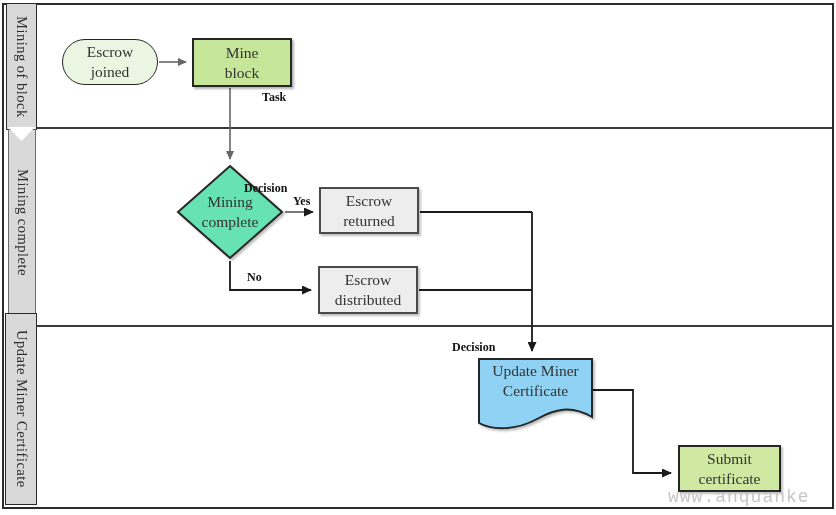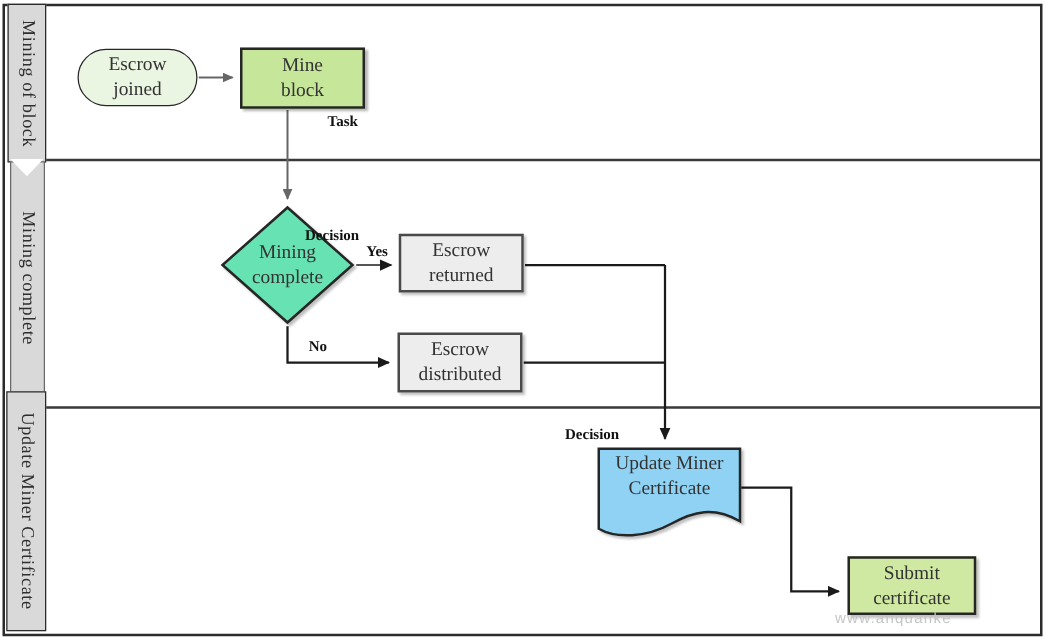--- a/index.html
+++ b/index.html
@@ -50,22 +50,22 @@
   
   .edge-label{position:absolute;font-weight:bold;font-size:12px;color:#111;z-index:7;white-space:nowrap;}
   #label-task{left:262px;top:90px;}
   #label-decision{left:244px;top:150px;margin-top:31px;}
   #label-yes{left:293px;top:194px;}
   #label-no{left:247px;top:270px;text-align:center;}
   #label-document{left:452px;top:340px;}
   
   #watermark{
     position:absolute;left:668px;top:487px;z-index:8;
-    font-family:Liberation Sans, sans-serif;
-    font-size:12px;color:rgba(195,195,195,0.95);letter-spacing:1px;white-space:nowrap;
+    font-family:Liberation Mono, monospace;
+    font-size:18px;color:rgba(195,195,195,0.95);letter-spacing:1px;white-space:nowrap;
   }
 </style>
 </head>
 <body>
 
 <div id="canvas">
 
   <div class="frame"></div>
   <div class="lane-divider" id="divider-1"></div>
   <div class="lane-divider" id="divider-2"></div>

